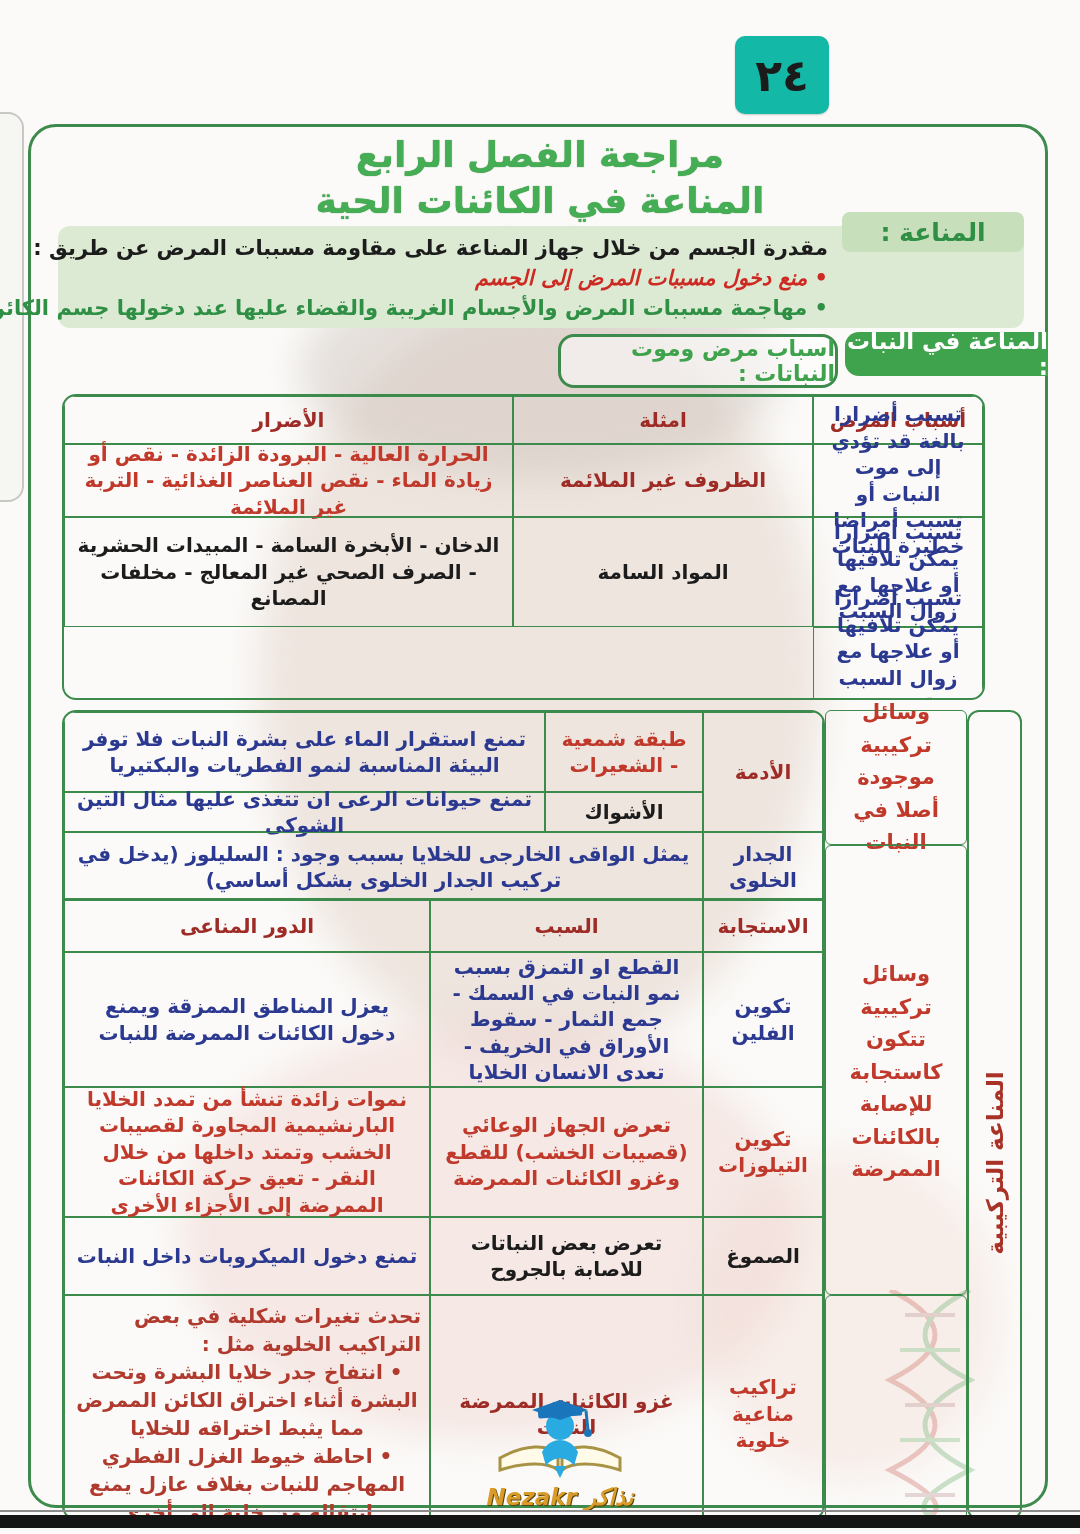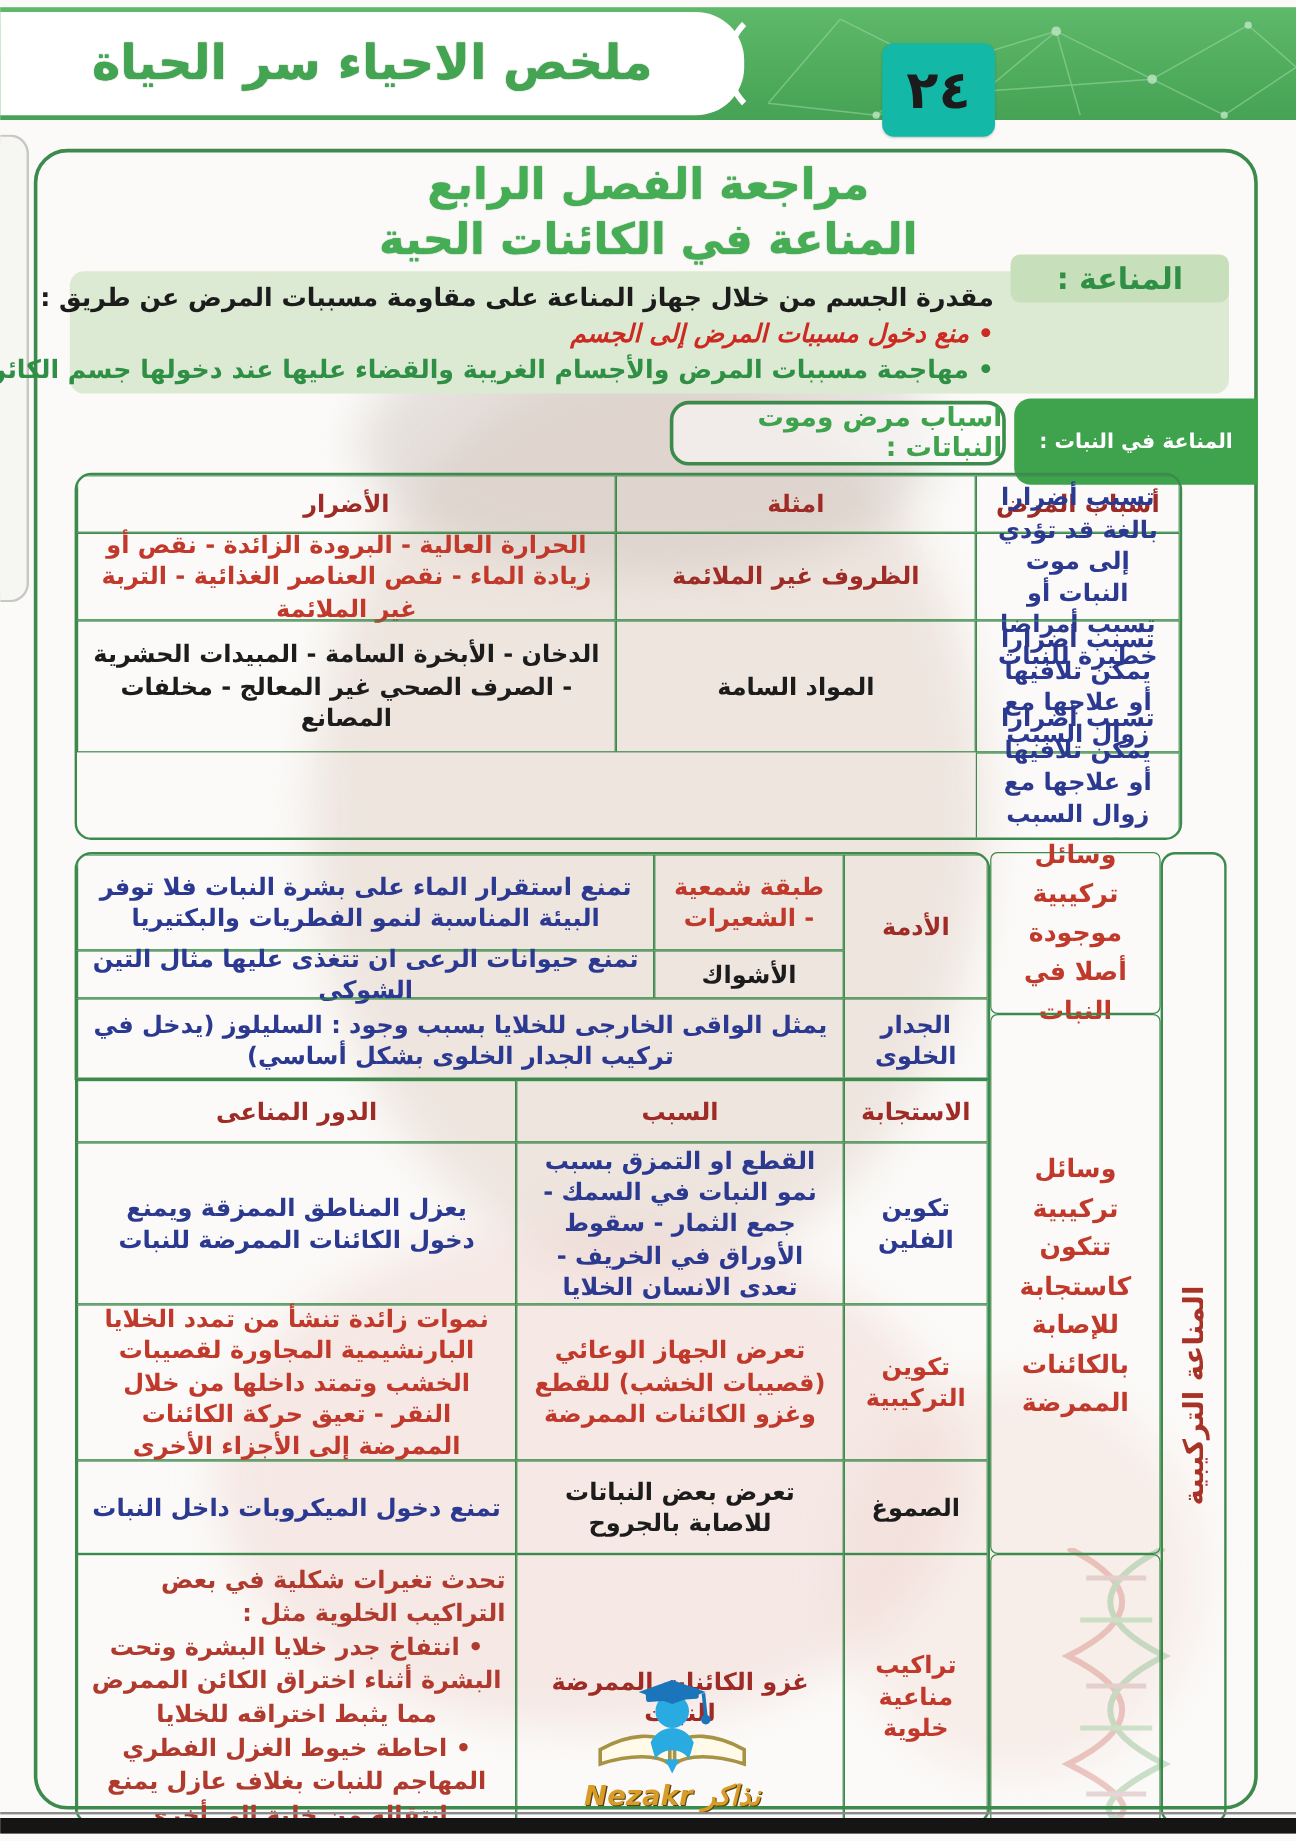--- a/index.html
+++ b/index.html
@@ -55,23 +55,23 @@
              display:flex; align-items:center; justify-content:center; color:#2f8f44;
              font-weight:bold; font-size:25px; }
   .def-box { left:58px; top:226px; width:966px; height:102px; background:#dcead4; border-radius:12px;
              padding:7px 196px 6px 14px; }
   .def-box .line { font-weight:bold; font-size:21px; line-height:30px; white-space:nowrap; text-align:right; }
   .def-intro { color:#1c1c1c; }
   .def-b1 { color:#cc2a22;font-style:italic; }
   .def-b2 { color:#2f8f44; }
 
   
-  .section-label { left:845px; top:332px; width:203px; height:72px; background:#3fa24c;
+  .section-label { left:845px; top:332px; width:203px; height:44px; background:#3fa24c;
                    border-radius:14px 0 0 14px; display:flex; align-items:center; justify-content:center;
-                   color:#ffffff; font-weight:bold; font-size:17px; }
+                   color:#ffffff; font-weight:bold; font-size:23px; }
   .section-sub { left:558px; top:334px; width:280px; height:54px; border:3px solid #3c8a4c;
                  border-radius:16px; background:rgba(255,255,255,.55); display:flex; align-items:center;
                  justify-content:center; color:#3fa24c; font-weight:bold; font-size:22px; }
 
   
   .grid { display:grid; border:2px solid #3c8a4c; border-radius:14px; overflow:hidden; }
   .cell { border:1px solid #3c8a4c; display:flex; align-items:center; justify-content:center;
           text-align:center; font-weight:bold; padding:4px 10px; line-height:1.32; }
   .t-maroon { color:#9e2b25; }
   .t-red    { color:#c0392b; }
@@ -128,41 +128,20 @@
   <svg class="dna-decor" width="160" height="230" viewBox="0 0 160 230">
     <path d="M30 0 C 90 30, 90 60, 30 90 C 90 120, 90 150, 30 180 C 90 210, 90 230, 40 230" fill="none" stroke="#d98b85" stroke-width="5"></path>
     <path d="M110 0 C 50 30, 50 60, 110 90 C 50 120, 50 150, 110 180 C 50 210, 50 230, 100 230" fill="none" stroke="#8fbf8f" stroke-width="5"></path>
     <line x1="45" y1="25" x2="95" y2="25" stroke="#caa" stroke-width="4"></line>
     <line x1="40" y1="60" x2="100" y2="60" stroke="#9c9" stroke-width="4"></line>
     <line x1="45" y1="115" x2="95" y2="115" stroke="#caa" stroke-width="4"></line>
     <line x1="40" y1="150" x2="100" y2="150" stroke="#9c9" stroke-width="4"></line>
     <line x1="45" y1="205" x2="95" y2="205" stroke="#caa" stroke-width="4"></line>
   </svg>
 
-  <div class="band">
-    <svg class="net" width="1080" height="94" viewBox="0 0 1080 94">
-      <g stroke="#9fd8a8" stroke-width="1.2" opacity="0.55" fill="none">
-        <path d="M700 10 L780 50 L730 90 M780 50 L880 20 L960 60 L1040 15 M960 60 L1020 90 M880 20 L900 90 M640 80 L730 90 L820 70 L880 20"></path>
-        <path d="M700 10 L640 80 M820 70 L960 60 M1040 15 L1080 50 M1020 90 L1080 50"></path>
-      </g>
-      <g fill="#bfe6c5" opacity="0.8">
-        <circle cx="780" cy="50" r="4"></circle>
-          <circle cx="880" cy="20" r="4"></circle>
-          <circle cx="960" cy="60" r="4"></circle>
-        <circle cx="1040" cy="15" r="3"></circle>
-          <circle cx="730" cy="90" r="3"></circle>
-          <circle cx="820" cy="70" r="3"></circle>
-        <circle cx="1020" cy="90" r="3"></circle>
-      </g>
-    </svg>
-    <div class="banner-arc"></div>
-    <div class="title-tab">
-      <span>ملخص الاحياء سر الحياة</span>
-    </div>
-  </div>
   <div class="page-num-tab">
     <span>٢٤</span>
   </div>
 
   <div class="curl"></div>
   <div class="frame"></div>
 
   <div class="zi page-title pt1">مراجعة الفصل الرابع</div>
   <div class="zi page-title pt2">المناعة في الكائنات الحية</div>
 
@@ -218,21 +197,21 @@
 
       <div class="grid sub2">
         <div class="cell hdr t-maroon">الاستجابة</div>
         <div class="cell hdr t-maroon">السبب</div>
         <div class="cell hdr t-maroon">الدور المناعى</div>
 
         <div class="cell t-navy">تكوين الفلين</div>
         <div class="cell t-navy">القطع او التمزق بسبب نمو النبات في السمك - جمع الثمار - سقوط الأوراق في الخريف - تعدى الانسان الخلايا</div>
         <div class="cell t-navy">يعزل المناطق الممزقة ويمنع دخول الكائنات الممرضة للنبات</div>
 
-        <div class="cell t-red">تكوين التركيبية</div>
+        <div class="cell t-red">تكوين التيلوزات</div>
         <div class="cell t-red">تعرض الجهاز الوعائي (قصيبات الخشب) للقطع وغزو الكائنات الممرضة</div>
         <div class="cell t-red">نموات زائدة تنشأ من تمدد الخلايا البارنشيمية المجاورة لقصيبات الخشب وتمتد داخلها من خلال النقر - تعيق حركة الكائنات الممرضة إلى الأجزاء الأخرى</div>
 
         <div class="cell t-black">الصموغ</div>
         <div class="cell t-black">تعرض بعض النباتات للاصابة بالجروح</div>
         <div class="cell t-navy">تمنع دخول الميكروبات داخل النبات</div>
 
         <div class="cell t-red">تراكيب مناعية خلوية</div>
         <div class="cell t-maroon">غزو الكائنات الممرضة للنبات</div>
         <div class="cell role-long">

